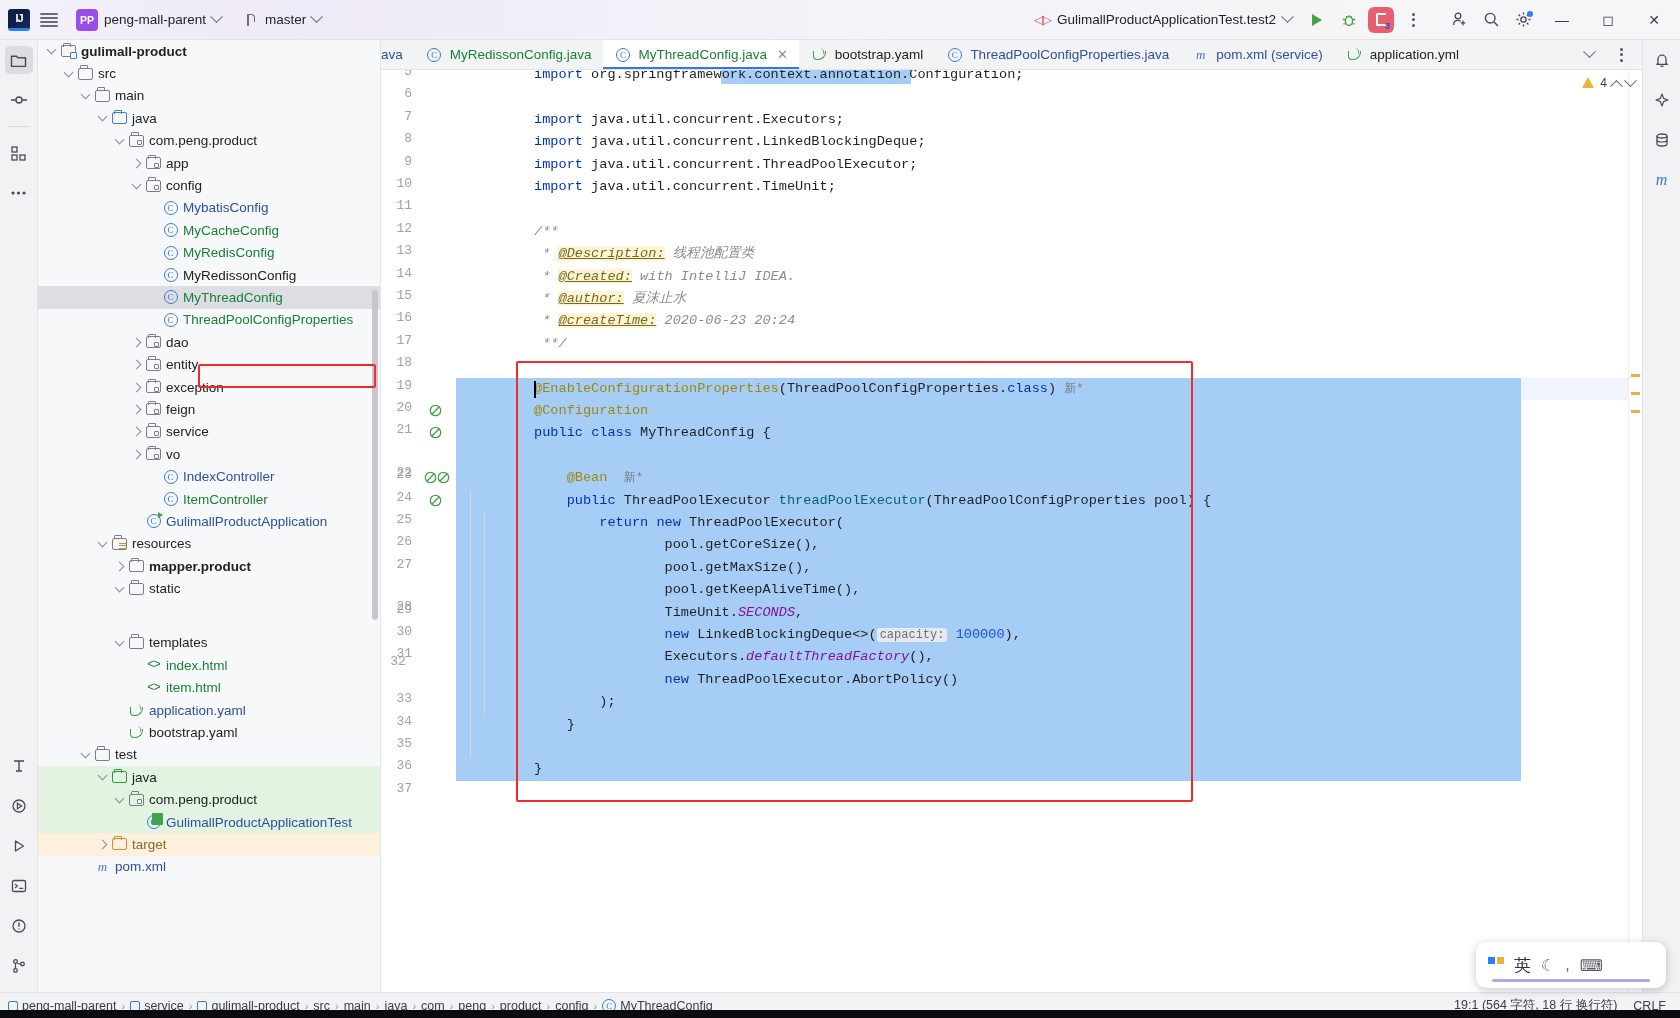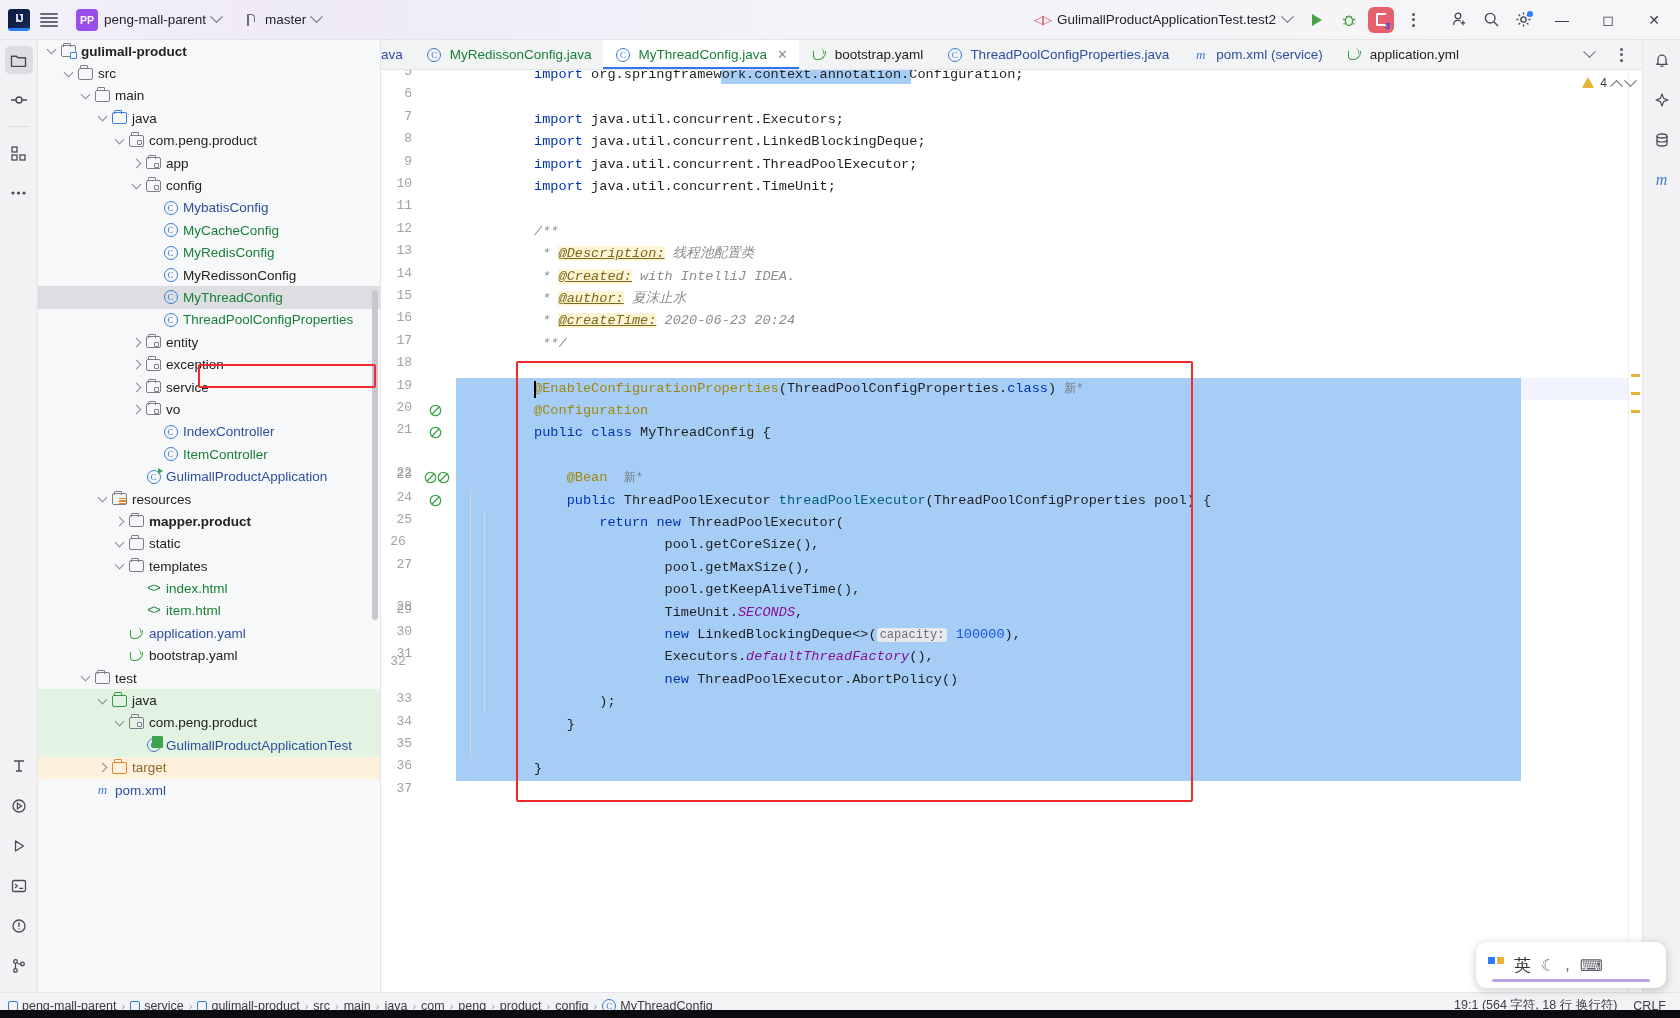--- a/index.html
+++ b/index.html
@@ -435,32 +435,54 @@
           </div>
           <div class="row" style="padding-left: 91px;">
             <span class="tw">
               <span class="chevr"></span>
             </span>
             <span class="ti">
               <span class="fld">
                 <span class="dot"></span>
               </span>
             </span>
+            <span class="lbl c-dark">dao</span>
+          </div>
+          <div class="row" style="padding-left: 91px;">
+            <span class="tw">
+              <span class="chevr"></span>
+            </span>
+            <span class="ti">
+              <span class="fld">
+                <span class="dot"></span>
+              </span>
+            </span>
             <span class="lbl c-dark">entity</span>
           </div>
           <div class="row" style="padding-left: 91px;">
             <span class="tw">
               <span class="chevr"></span>
             </span>
             <span class="ti">
               <span class="fld">
                 <span class="dot"></span>
               </span>
             </span>
             <span class="lbl c-dark">exception</span>
+          </div>
+          <div class="row" style="padding-left: 91px;">
+            <span class="tw">
+              <span class="chevr"></span>
+            </span>
+            <span class="ti">
+              <span class="fld">
+                <span class="dot"></span>
+              </span>
+            </span>
+            <span class="lbl c-dark">feign</span>
           </div>
           <div class="row" style="padding-left: 91px;">
             <span class="tw">
               <span class="chevr"></span>
             </span>
             <span class="ti">
               <span class="fld">
                 <span class="dot"></span>
               </span>
             </span>
@@ -524,21 +546,21 @@
           </div>
           <div class="row" style="padding-left: 74px;">
             <span class="tw">
               <span class="chevd"></span>
             </span>
             <span class="ti">
               <span class="fld"></span>
             </span>
             <span class="lbl c-dark">static</span>
           </div>
-          <div class="row" style="padding-left: 74px;">
+          <div class="row" style="padding-left: 74px; margin-top: 32px;">
             <span class="tw">
               <span class="chevd"></span>
             </span>
             <span class="ti">
               <span class="fld"></span>
             </span>
             <span class="lbl c-dark">templates</span>
           </div>
           <div class="row" style="padding-left: 91px;">
             <span class="tw"></span>
@@ -699,21 +721,21 @@
             <div class="gnum" style="top: 240.4px;">16</div>
             <div class="gnum" style="top: 262.8px;">17</div>
             <div class="gnum" style="top: 285.2px;">18</div>
             <div class="gnum" style="top: 307.6px;">19</div>
             <div class="gnum" style="top: 330px;">20</div>
             <div class="gnum" style="top: 352.4px;">21</div>
             <div class="gnum" style="top: 374.8px; margin-top: 20px;">22</div>
             <div class="gnum" style="top: 397.2px;">23</div>
             <div class="gnum" style="top: 419.6px;">24</div>
             <div class="gnum" style="top: 442px;">25</div>
-            <div class="gnum" style="top: 464.4px; text-align: center;">26</div>
+            <div class="gnum" style="top: 464.4px;">26</div>
             <div class="gnum" style="top: 486.8px;">27</div>
             <div class="gnum" style="top: 529px; text-align: right;">28</div>
             <div class="gnum" style="top: 531.6px;">29</div>
             <div class="gnum" style="top: 554px;">30</div>
             <div class="gnum" style="top: 576.4px;">31</div>
             <div class="gnum" style="top: 584px; text-align: center;">32</div>
             <div class="gnum" style="top: 621.2px;">33</div>
             <div class="gnum" style="top: 643.6px;">34</div>
             <div class="gnum" style="top: 666px;">35</div>
             <div class="gnum" style="top: 688.4px;">36</div>

